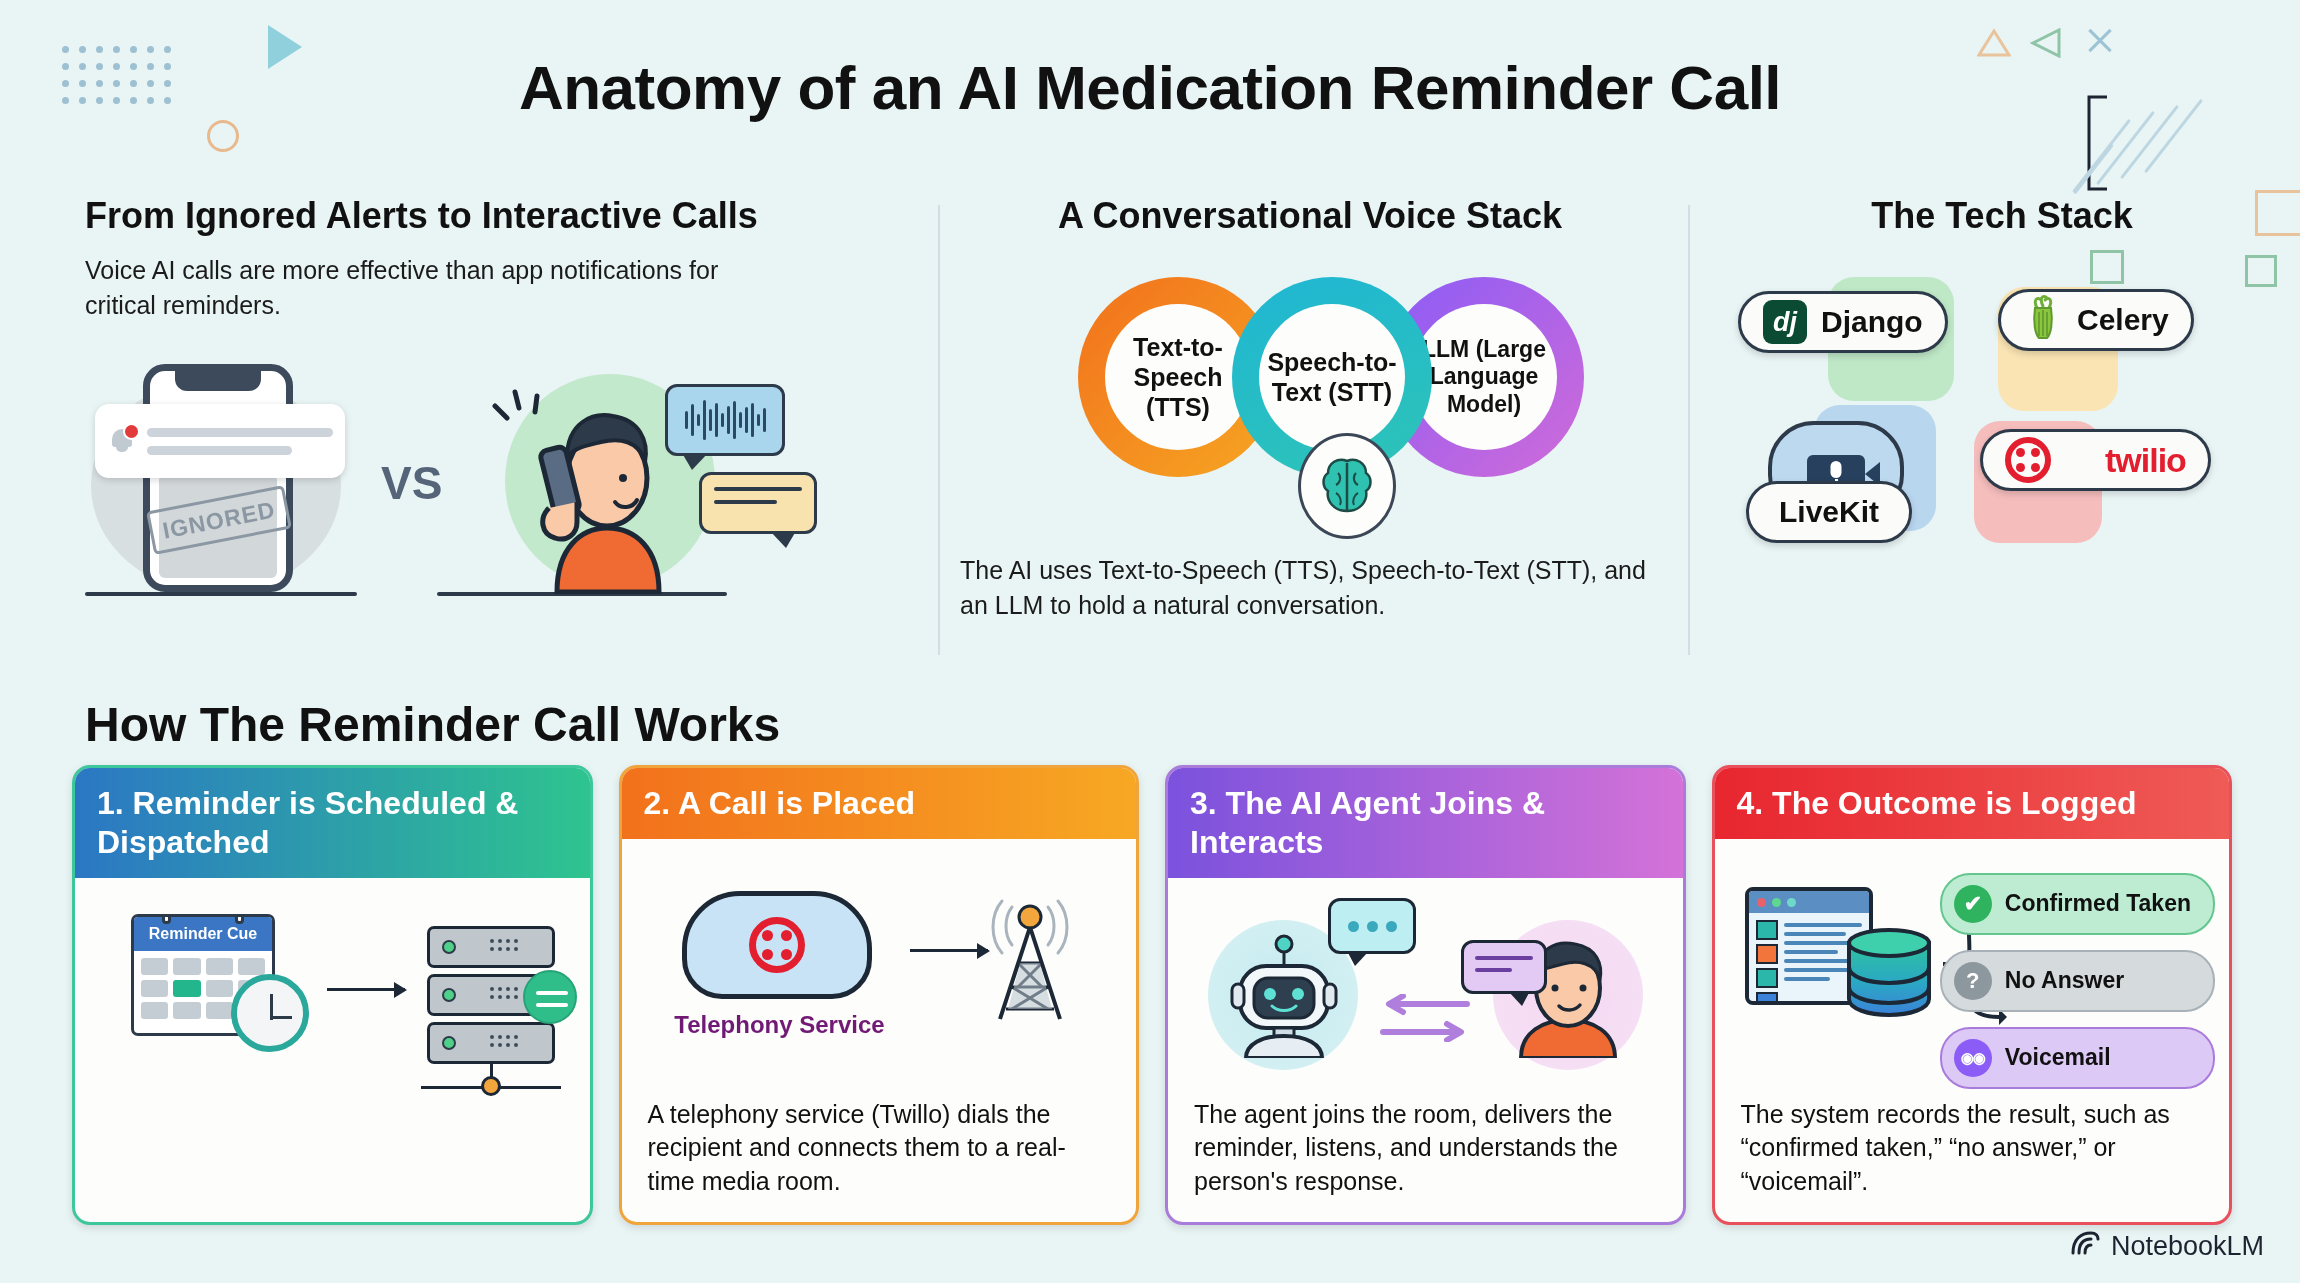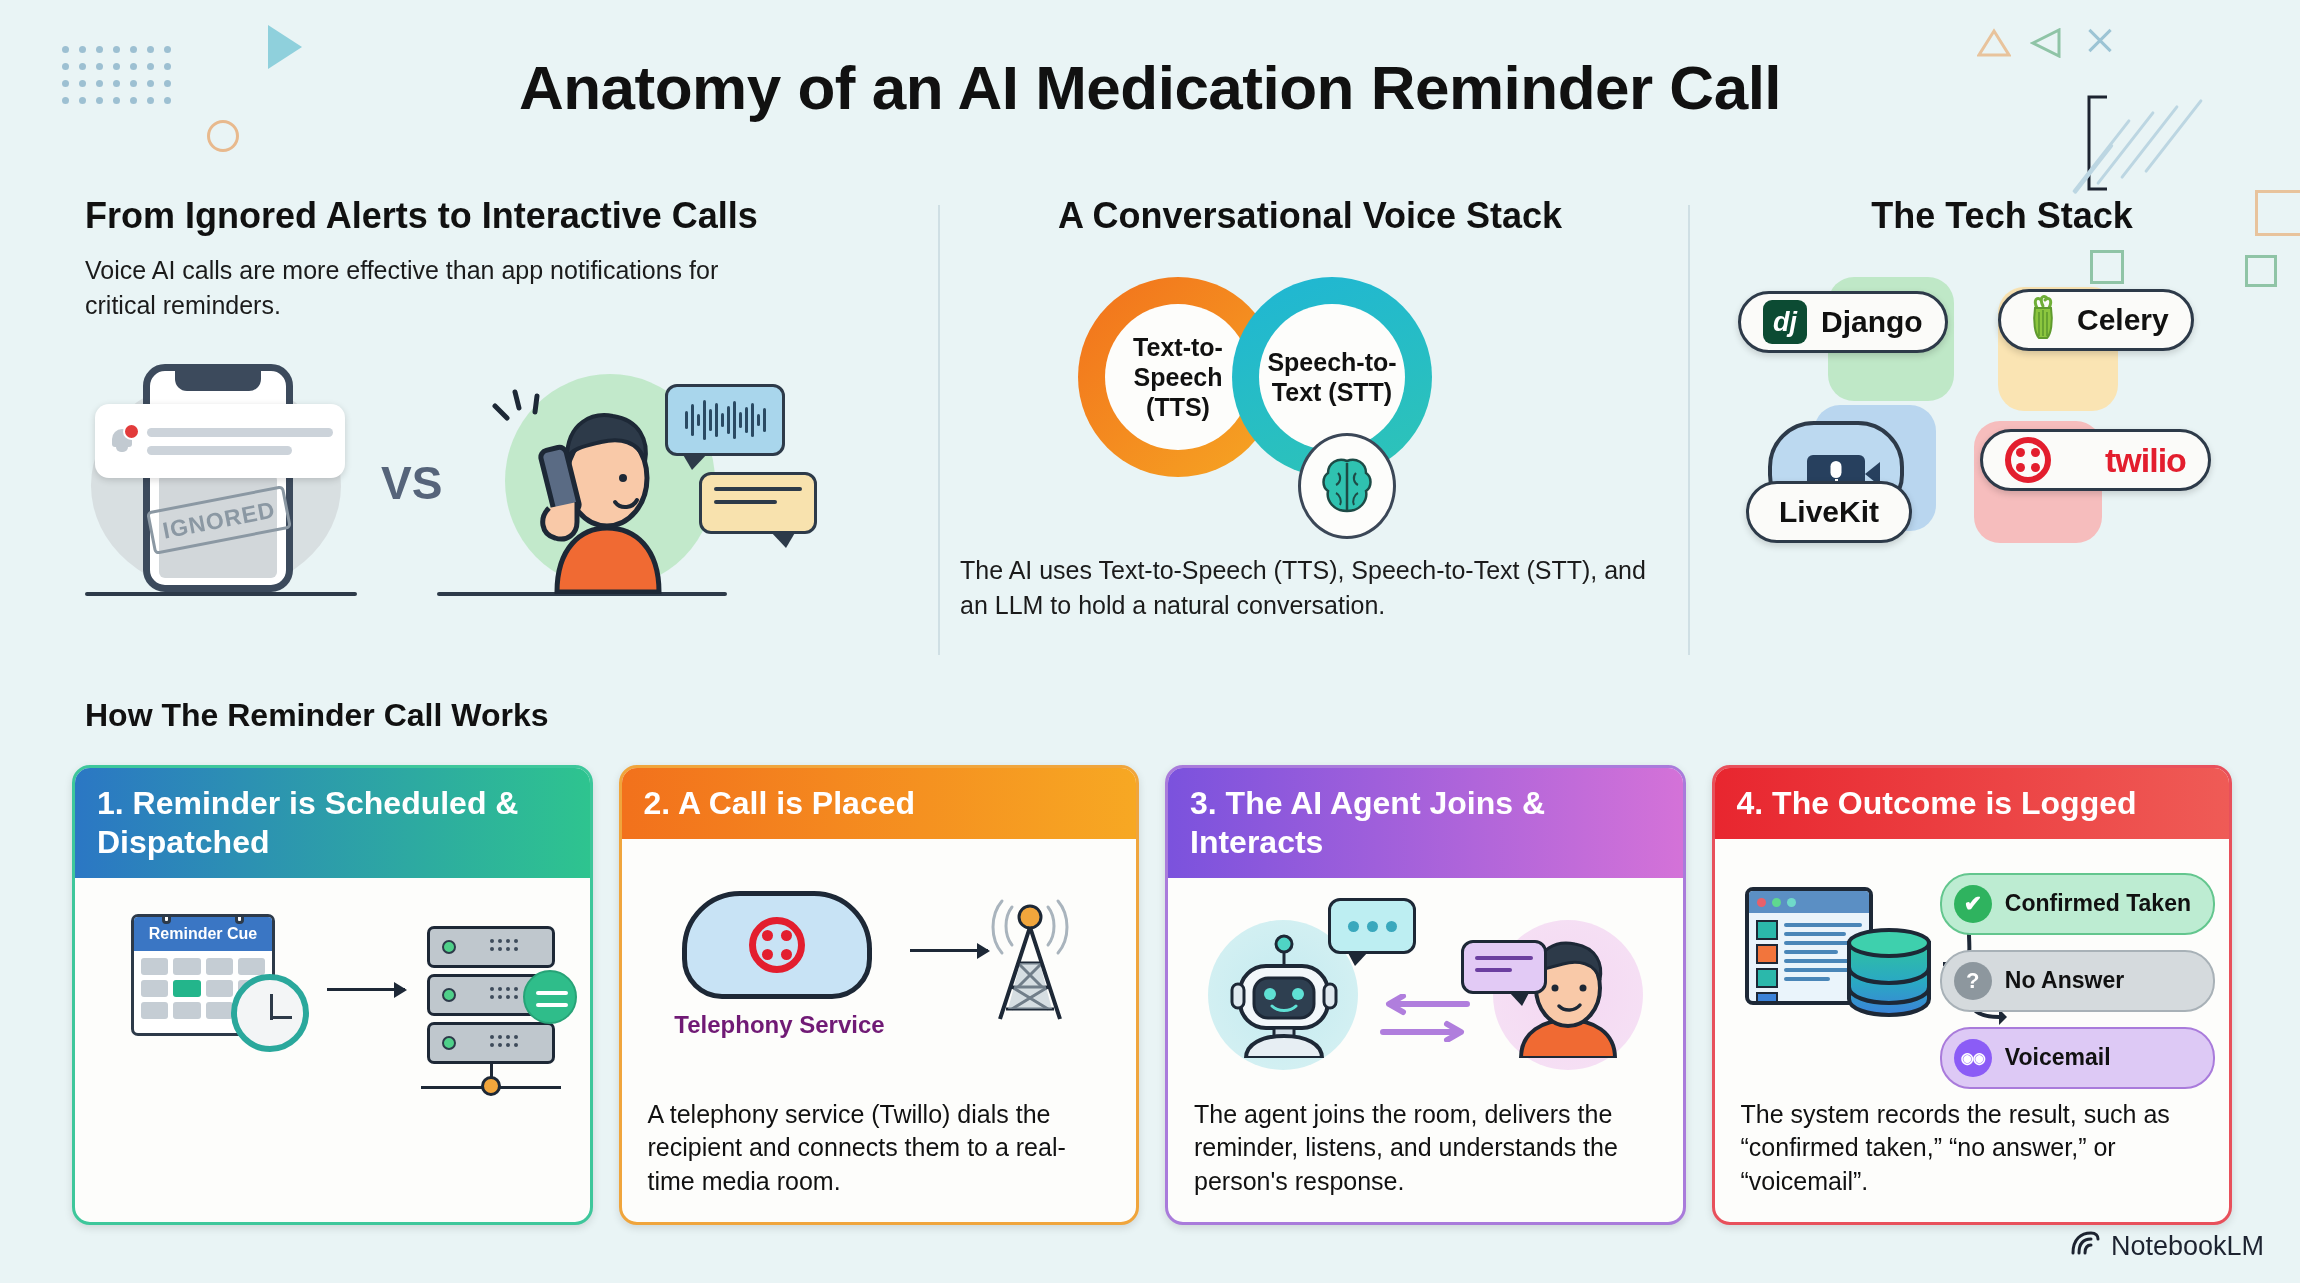--- a/index.html
+++ b/index.html
@@ -94,21 +94,21 @@
   .lk-cam { position:absolute; left:50%; top:30px; transform:translateX(-50%); width:58px; height:38px; background:#27405e; border-radius:6px; }
   .lk-cam:after { content:""; position:absolute; right:-15px; top:7px; width:0; height:0; border-top:12px solid transparent; border-bottom:12px solid transparent; border-right:15px solid #27405e; }
   .mic { position:absolute; left:50%; top:6px; transform:translateX(-50%); width:11px; height:17px; background:#fff; border-radius:6px; }
   .mic:after { content:""; position:absolute; left:50%; transform:translateX(-50%); top:18px; width:3px; height:8px; background:#fff; }
   .tw-logo { width:46px; height:46px; border:6px solid #e31e2e; border-radius:50%; position:relative; flex:none; }
   .tw-logo i { position:absolute; width:9px; height:9px; background:#e31e2e; border-radius:50%; }
   .tw-word { color:#e31e2e; font-size:34px; font-weight:bold; letter-spacing:-1px;margin-left:40px; }
   .col3 .col-p { margin-top:30px; }
 
   
-  .how-h { position:absolute; left:85px; top:697px; font-size:32px; font-weight:bold; color:#111; }
+  .how-h { position:absolute; left:85px; top:697px; font-size:48px; font-weight:bold; color:#111; }
   .cards { position:absolute; left:72px; top:765px; width:2160px; height:460px; display:flex; gap:26px; }
   .card { flex:1; background:#fdfdfb; border-radius:18px; border:3px solid; display:flex; flex-direction:column; overflow:hidden; box-shadow:0 3px 9px rgba(0,0,0,.12); }
   .card-h { padding:16px 22px; font-size:32px; font-weight:bold; color:#fff; line-height:1.22; }
   .card-ill { flex:1; position:relative; }
   .card-p { padding:0 26px 24px; font-size:25px; line-height:1.34; color:#111; }
 
   .c1 { border-color:#3ec79b; }
   .c1 .card-h { background:linear-gradient(90deg,#2b77c4,#2ec48f); }
   .c2 { border-color:#f0a53c; }
   .c2 .card-h { background:linear-gradient(90deg,#f2711c,#f7a823); }
@@ -338,20 +338,23 @@
 
   <div class="col2">
     <div class="col-h">A Conversational Voice Stack</div>
     <div class="rings">
       <div class="ring ring1">
         <div class="ring-inner">Text-to-Speech (TTS)</div>
       </div>
       <div class="ring ring2">
         <div class="ring-inner">Speech-to-Text (STT)</div>
       </div>
+      <div class="ring ring3">
+        <div class="ring-inner">LLM (Large Language Model)</div>
+      </div>
       <div class="brain">
         <svg width="58" height="62" viewBox="0 0 58 62">
           <path d="M29 6 C20 2 10 8 10 18 C4 22 4 32 10 36 C8 46 16 56 29 56 C42 56 50 46 48 36 C54 32 54 22 48 18 C48 8 38 2 29 6 Z" fill="#2fc2b0" stroke="#1d4b46" stroke-width="2.5"></path>
           <path d="M29 8 V56" stroke="#1d4b46" stroke-width="2.5" fill="none"></path>
           <path d="M20 18 C24 22 22 28 18 30 M38 18 C34 22 36 28 40 30 M18 38 C22 40 24 46 22 50 M40 38 C36 40 34 46 36 50" stroke="#1d4b46" stroke-width="2" fill="none"></path>
         </svg>
       </div>
     </div>
     <div class="col-p" style="text-align:left;">The AI uses Text-to-Speech (TTS), Speech-to-Text (STT), and an LLM to hold a natural conversation.</div>
   </div>

